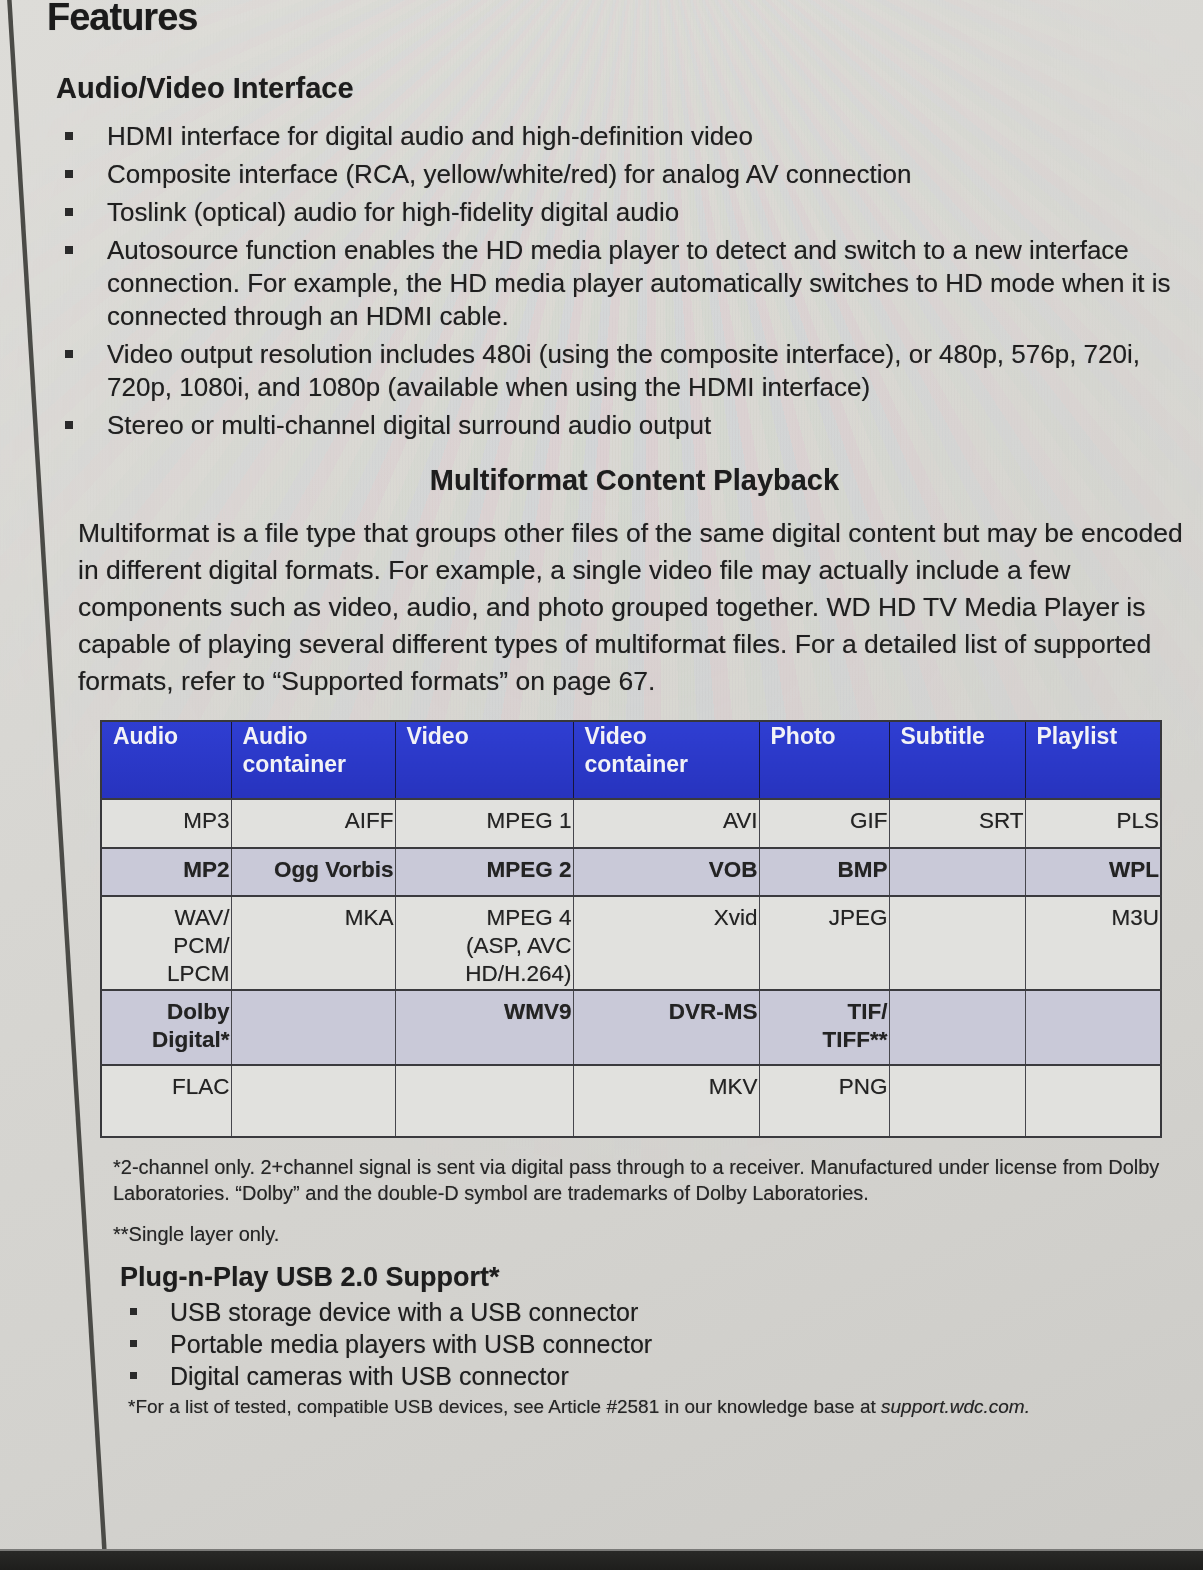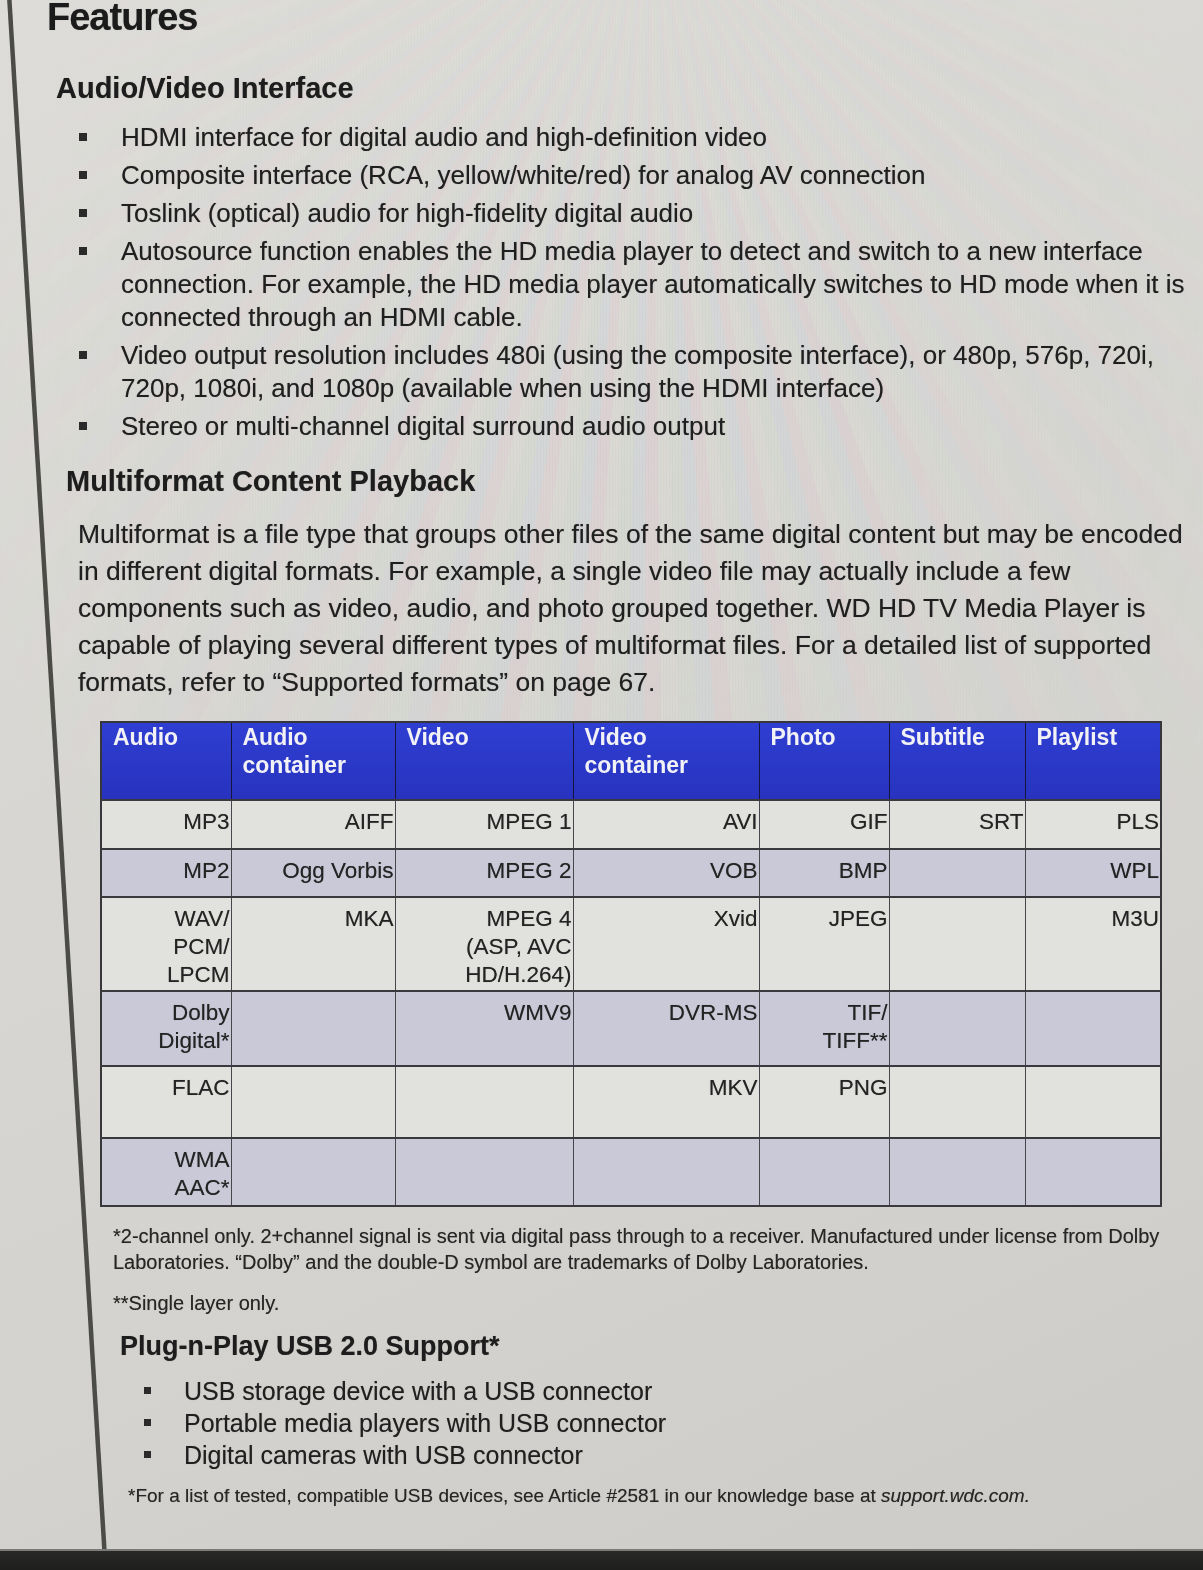--- a/index.html
+++ b/index.html
@@ -29,22 +29,22 @@
             mask-image:radial-gradient(ellipse 75% 65% at 52% 28%, #000 0%, transparent 80%);
   }
   .edge-svg{position:absolute;inset:0;pointer-events:none;}
   .content{
     position:absolute;inset:0;
     text-shadow:0 0 0.7px rgba(45,45,45,0.5);
   }
   h1.page-title{margin:-4px 0 0 47px;font-size:38px;font-weight:700;letter-spacing:-1px;color:#1b1b1b;}
   h2.sec{font-size:29px;font-weight:700;color:#1d1d1d;}
   h2.sec-av{margin:33px 0 15px 56px;}
-  h2.sec-multi{margin:22px 0 18px 66px;}
-  ul.blist{list-style:none;margin:16px;padding:0;}
+  h2.sec-multi{margin:22px 0 18px 66px;text-align:center;}
+  ul.blist{list-style:none;margin:2px;padding:0;}
   ul.blist li{
     position:relative;margin:5px 0 5px 105px;width:1092px;
     font-size:26px;line-height:33px;
   }
   ul.blist li::before{
     content:"";position:absolute;left:-42px;top:12px;width:8px;height:8px;background:#2a2a2a;
   }
   p.para{margin:0 0 0 78px;width:1112px;font-size:26.5px;line-height:37px;}
   table.fmt{
     margin:20px 0 0 100px;width:1060px;table-layout:fixed;border-collapse:collapse;
@@ -59,21 +59,21 @@
     border:1.6px solid #16163a;text-shadow:none;
     background-image:linear-gradient(#2f3ed2 0%, #2733be 100%);
   }
   table.fmt td{
     text-align:right;vertical-align:top;padding-top:7px;box-sizing:border-box;
     font-size:22.5px;line-height:28px;white-space:pre-line;color:#232323;
     border-left:1.6px solid #46464c;border-right:1.6px solid #46464c;
     border-top:2.3px solid #3a3a3e;border-bottom:2.3px solid #3a3a3e;
   }
   tbody tr.light{background:var(--row-light,#e1e1de);}
-  tbody tr.lav{background:var(--row-lav,#c9c9d8);}
+  tbody tr.lav{background:var(--row-lav,#c9c9d8);font-weight:bold;}
   tbody tr:nth-child(1) td{height:49px;}
   tbody tr:nth-child(2) td{height:48px;}
   tbody tr:nth-child(3) td{height:84px;}
   tbody tr:nth-child(4) td{height:75px;}
   tbody tr:nth-child(5) td{height:72px;}
   tbody tr:nth-child(6) td{height:68px;}
   p.fn{margin:16px 0 0 113px;width:1092px;font-size:20px;line-height:26px;color:#262626;}
   p.fn-single{margin-top:15px;}
   h3.sec-usb{margin:15px 0 6px 120px;font-size:27px;font-weight:700;color:#1d1d1d;}
   ul.blist-usb li{margin:6px 0 6px 168px;width:1000px;font-size:25px;line-height:26px;}
@@ -175,30 +175,20 @@
           </tr>
           <tr class="light">
             <td>FLAC</td>
             <td></td>
             <td></td>
             <td>MKV</td>
             <td>PNG</td>
             <td></td>
             <td></td>
           </tr>
-          <tr class="lav">
-            <td>WMA
-AAC*</td>
-            <td></td>
-            <td></td>
-            <td></td>
-            <td></td>
-            <td></td>
-            <td></td>
-          </tr>
         </tbody>
     </table>
 
     <p class="fn">*2-channel only. 2+channel signal is sent via digital pass through to a receiver. Manufactured under license from Dolby Laboratories. “Dolby” and the double-D symbol are trademarks of Dolby Laboratories.</p>
     <p class="fn fn-single">**Single layer only.</p>
 
     <h3 class="sec-usb">Plug-n-Play USB 2.0 Support*</h3>
     <ul class="blist blist-usb">
       <li>USB storage device with a USB connector</li>
       <li>Portable media players with USB connector</li>

